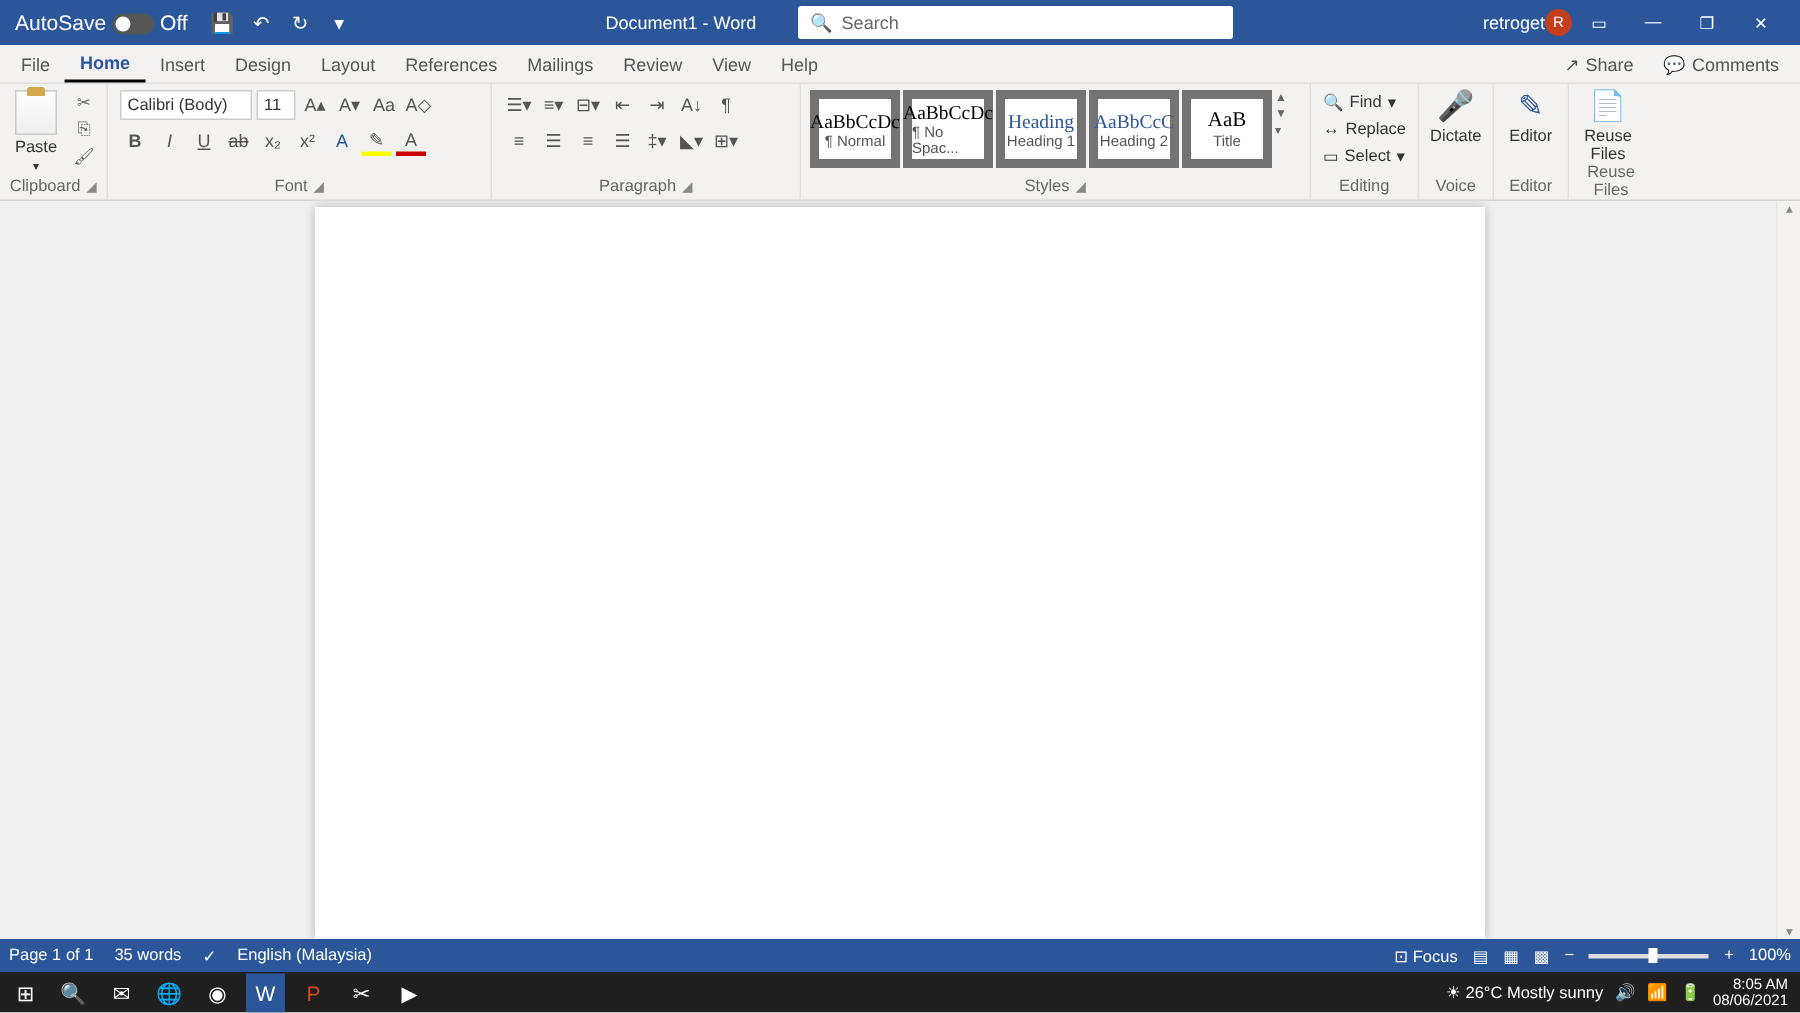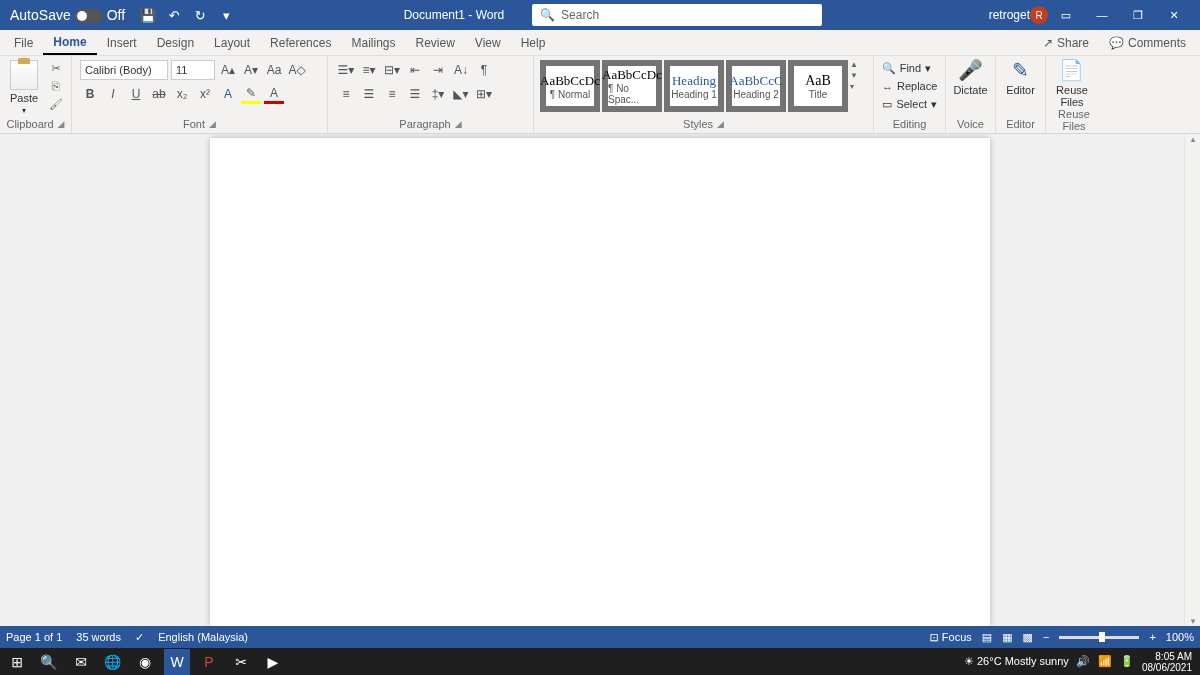--- a/index.html
+++ b/index.html
@@ -36,21 +36,21 @@
 .paste-btn { width:40px; display:flex; flex-direction:column; align-items:center; gap:2px; font-size:11px; }
 .paste-icon { width:28px; height:30px; background:linear-gradient(#fff,#eee); border:1px solid #ccc; position:relative; }
 .paste-icon::before { content:""; position:absolute; top:-3px; left:7px; width:12px; height:6px; background:#d4a84b; border-radius:2px 2px 0 0; }
 .clip-side { display:flex; flex-direction:column; gap:2px; }
 .mini { width:20px; height:16px; display:flex; align-items:center; justify-content:center; font-size:11px; color:#666; }
 
 .font-body { display:flex; flex-direction:column; gap:4px; padding:2px 4px; }
 .font-row { display:flex; gap:3px; align-items:center; }
 .combo { border:1px solid #ccc; background:#fff; height:20px; display:flex; align-items:center; padding:0 4px; font-size:11px; }
 .font-name { width:88px; }
-.font-size { width:44px; }
+.font-size { width:26px; }
 .rb { width:20px; height:20px; display:flex; align-items:center; justify-content:center; font-size:12px; color:#555; }
 
 .para-body { display:flex; flex-direction:column; gap:4px; padding:2px 4px; }
 
 .styles-body { display:flex; gap:2px; padding:2px; }
 .style-item { width:60px; height:52px; border:6px solid #737373; background:#fff; display:flex; flex-direction:column; align-items:center; justify-content:center; font-size:10px; color:#555; }
 .style-prev { font-family:"Calibri Light","Times New Roman"; font-size:13px; color:#000; }
 .style-item.title .style-prev { font-size:14px; }
 .style-item.h1 .style-prev, .style-item.h2 .style-prev { color:#2b579a; }
 .styles-more { width:14px; display:flex; flex-direction:column; justify-content:center; gap:2px; font-size:8px; color:#666; }

